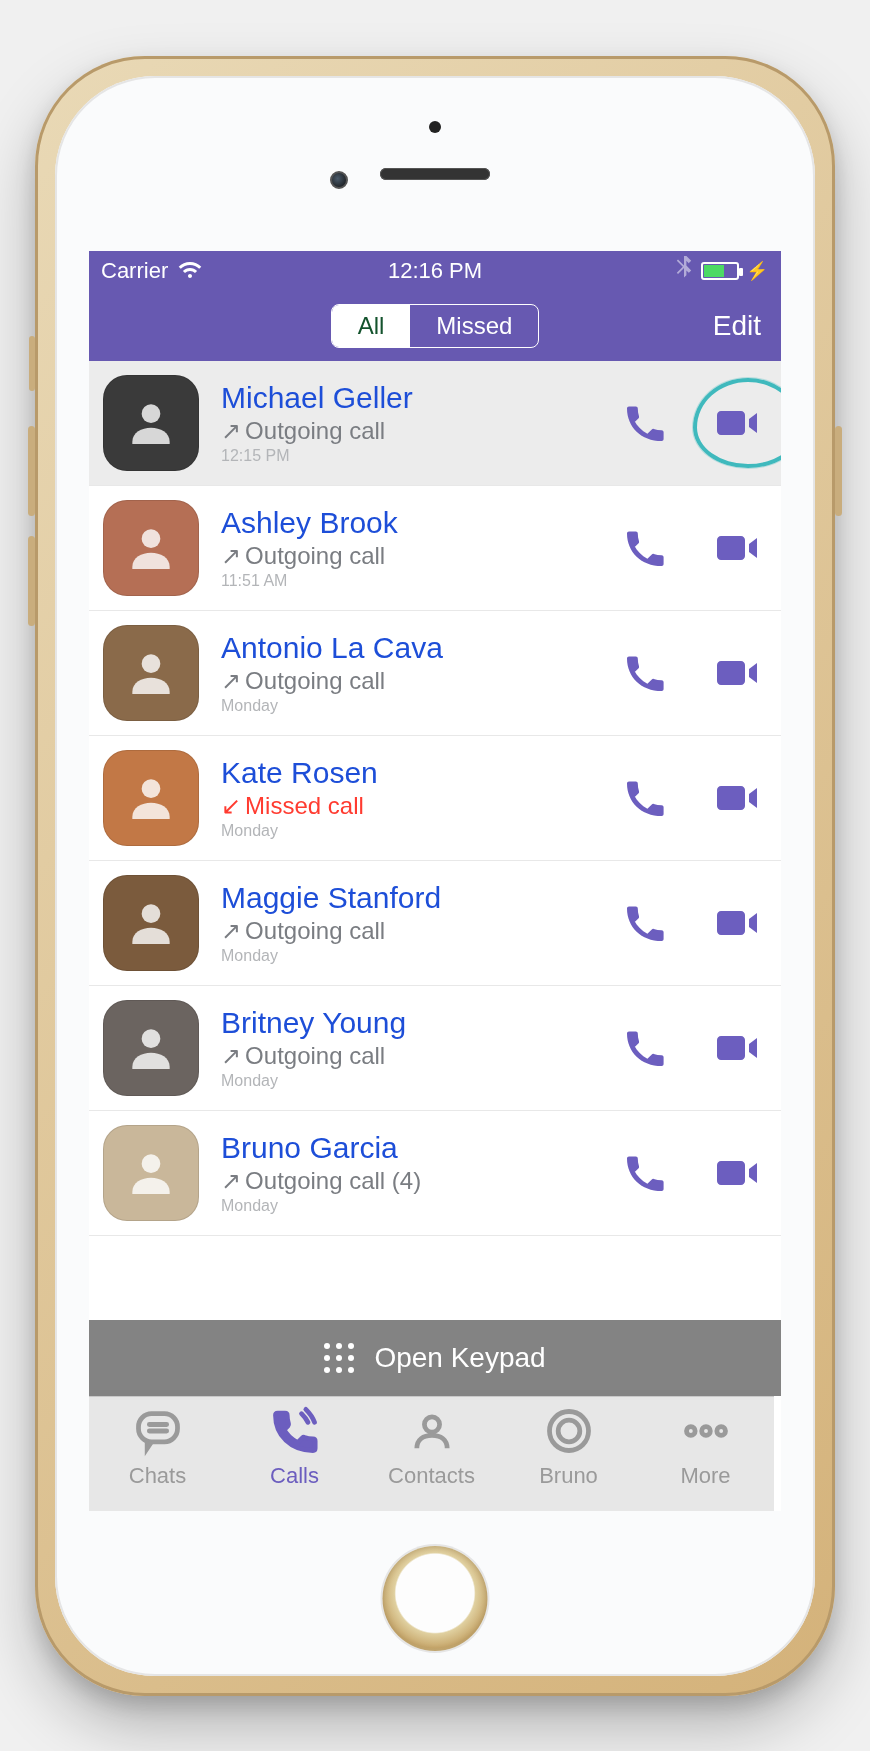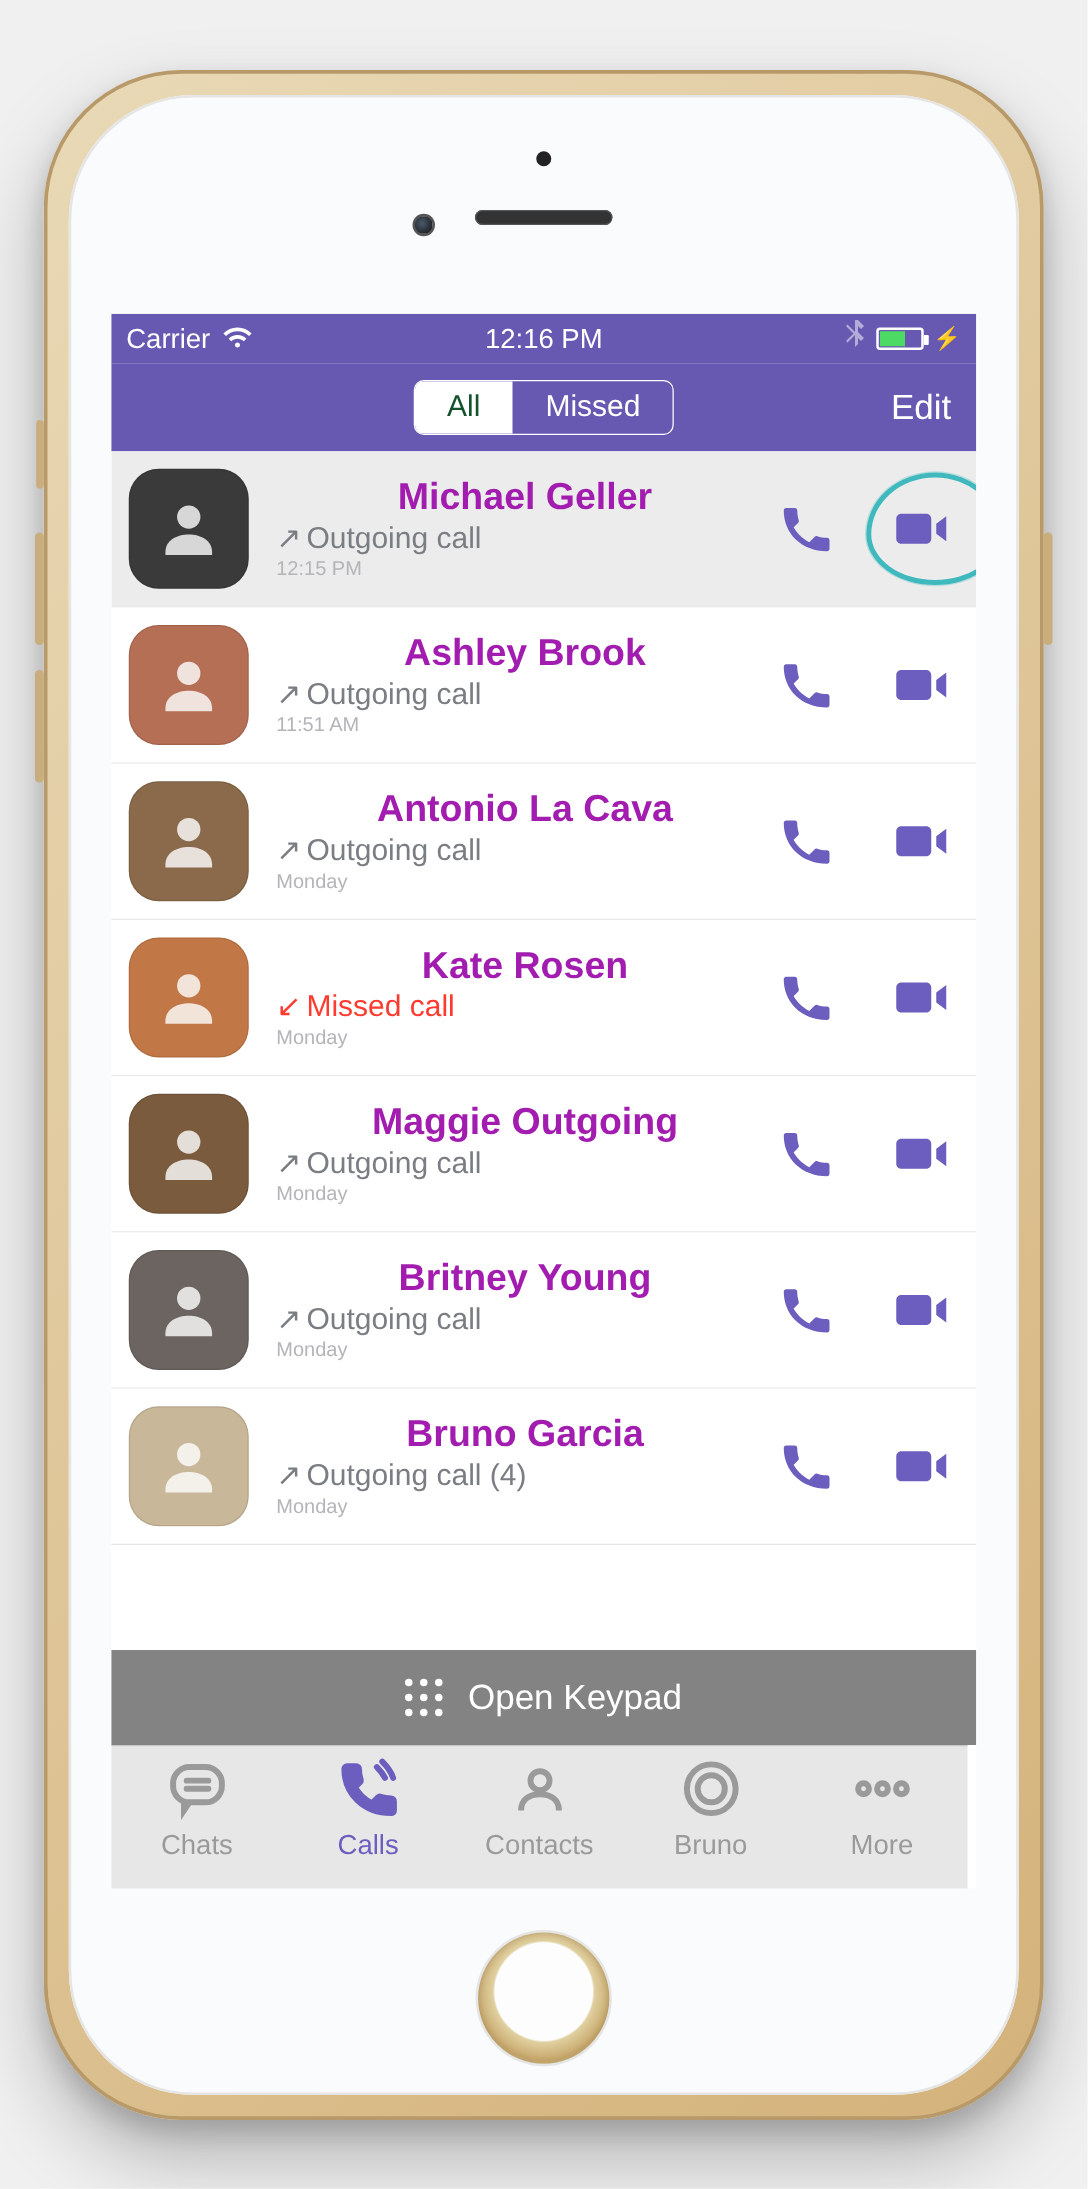--- a/index.html
+++ b/index.html
@@ -152,21 +152,21 @@
   .avatar {
     width: 96px; height: 96px; border-radius: 24px;
     background: #bbb;
     flex-shrink: 0;
     margin-right: 22px;
     box-shadow: inset 0 0 0 1px rgba(0,0,0,0.1);
     display: flex; align-items: center; justify-content: center;
     color: #fff; font-size: 40px;
   }
   .row-body { flex: 1; min-width: 0; }
-  .row-name { font-size: 30px; color: #a21caf; font-weight: 700; margin-bottom: 2px; text-align: center;}
+  .row-name { font-size: 30px; color: #1d4ed8; font-weight: 400; margin-bottom: 2px;}
   .row-type { font-size: 24px; color: #7a7d82; display: flex; align-items: center; gap: 4px; }
   .row-type.missed { color: #ff3b30; }
   .row-time { font-size: 16px; color: #b3b5b8; margin-top: 2px; }
 
   .row-actions { display: flex; gap: 40px; align-items: center; }
   .row-actions .icbutton { width: 52px; height: 52px; display:flex;align-items:center;justify-content:center; cursor:pointer; }
   .row-actions svg { width: 48px; height: 48px; fill: #6c5ebf; }
 
   .arrow-out, .arrow-in { font-size: 24px; line-height: 1; }
 
@@ -387,21 +387,21 @@
             </div>
           </div>
           <div class="list-row">
             <div class="avatar" style="background: rgb(123, 91, 61);">
               <svg width="56" height="56" viewBox="0 0 24 24" fill="rgba(255,255,255,0.8)">
                 <circle cx="12" cy="8" r="4"></circle>
                 <path d="M4 20c0-4 4-6 8-6s8 2 8 6v1H4z"></path>
               </svg>
             </div>
             <div class="row-body">
-              <div class="row-name">Maggie Outgoing</div>
+              <div class="row-name">Maggie Stanford</div>
               <div class="row-type">
                 <span class="arrow-out">↗</span>
                 <span> Outgoing call</span>
               </div>
               <div class="row-time">Monday</div>
             </div>
             <div class="row-actions">
               <div class="icbutton">
                 <svg viewBox="0 0 24 24">
                   <path d="M6.6 10.8c1.4 2.8 3.8 5.1 6.6 6.6l2.2-2.2c.3-.3.7-.4 1-.2 1.2.4 2.5.6 3.9.6.6 0 1 .4 1 1V20c0 .6-.4 1-1 1C10.1 21 3 13.9 3 4.7c0-.6.4-1 1-1h3.4c.6 0 1 .4 1 1 0 1.4.2 2.7.6 3.9.1.4 0 .8-.2 1l-2.2 2.2z"></path>

